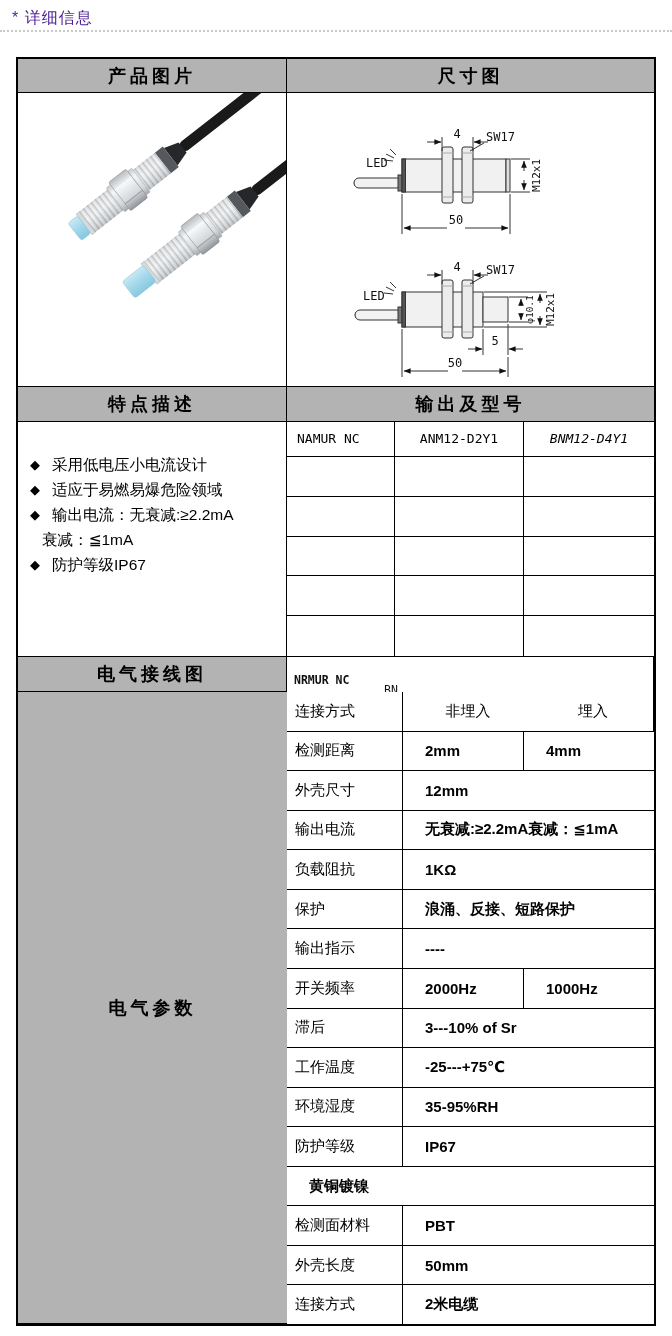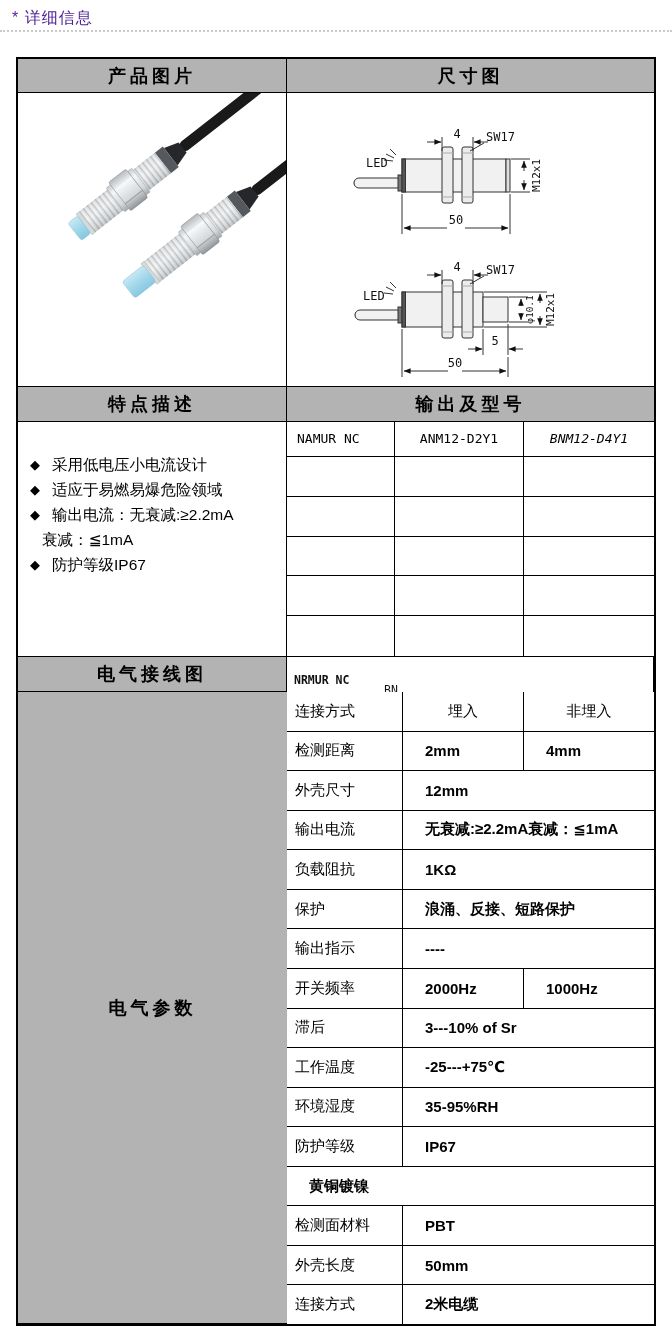--- a/index.html
+++ b/index.html
@@ -336,22 +336,22 @@
         <text x="171" y="47" font-size="15">+</text>
         <text x="171" y="93" font-size="15">−</text>
       </svg>
     </div>
 
     <div class="c hdr">电气参数</div>
     <div class="c lastrow">
       <div class="params-table" id="params-table">
           <div class="param-row">
             <div class="param-label">连接方式</div>
+            <div class="pv vb centered">非埋入</div>
             <div class="pv va centered">埋入</div>
-            <div class="pv vb centered">非埋入</div>
           </div>
           <div class="param-row">
             <div class="param-label">检测距离</div>
             <div class="pv va">2mm</div>
             <div class="pv vb">4mm</div>
           </div>
           <div class="param-row">
             <div class="param-label">外壳尺寸</div>
             <div class="pv single">12mm</div>
           </div>

